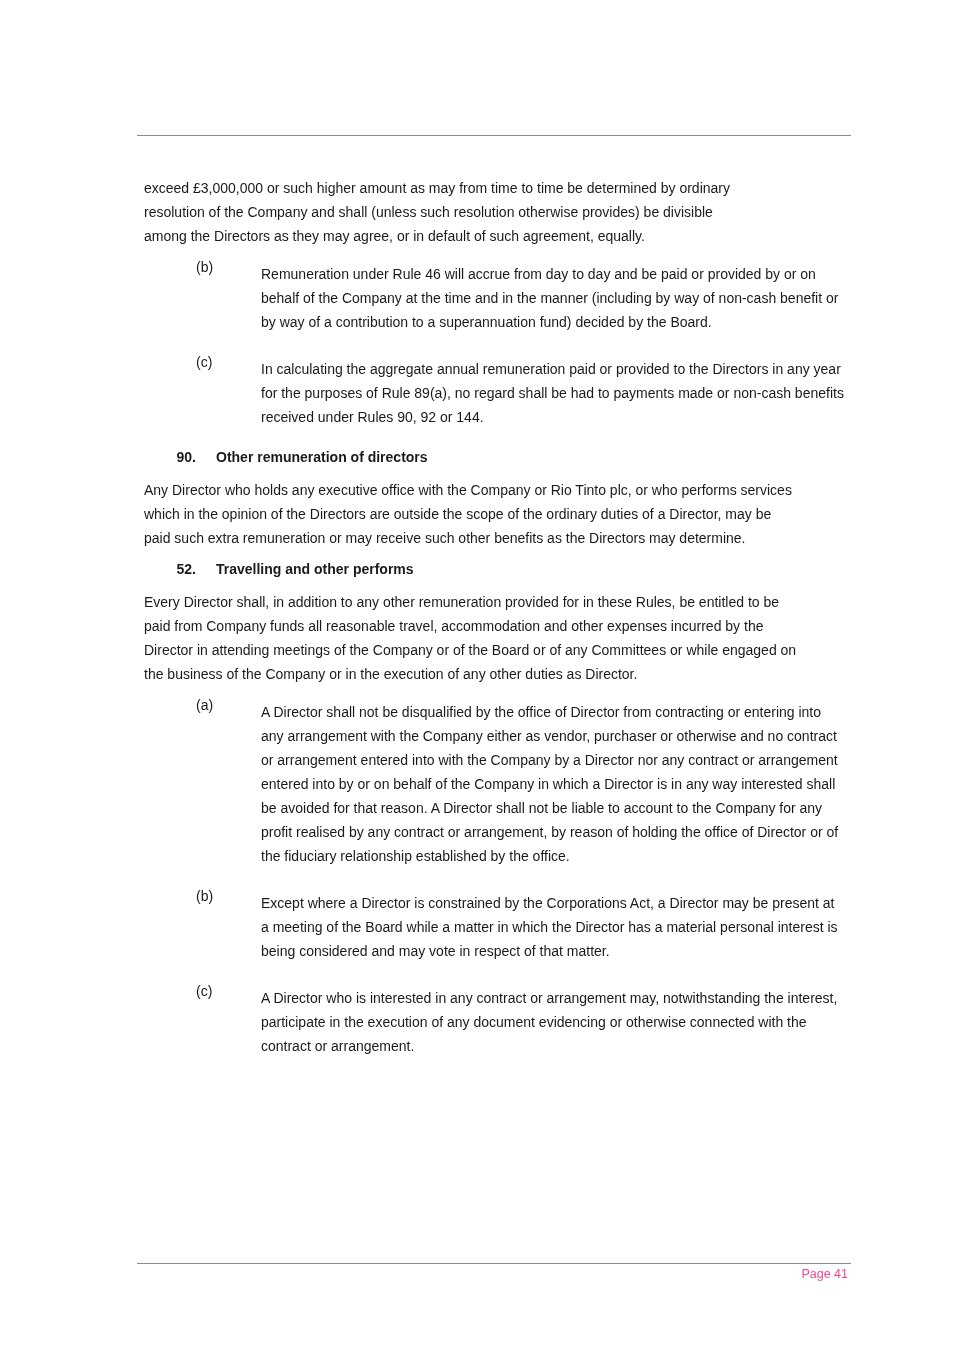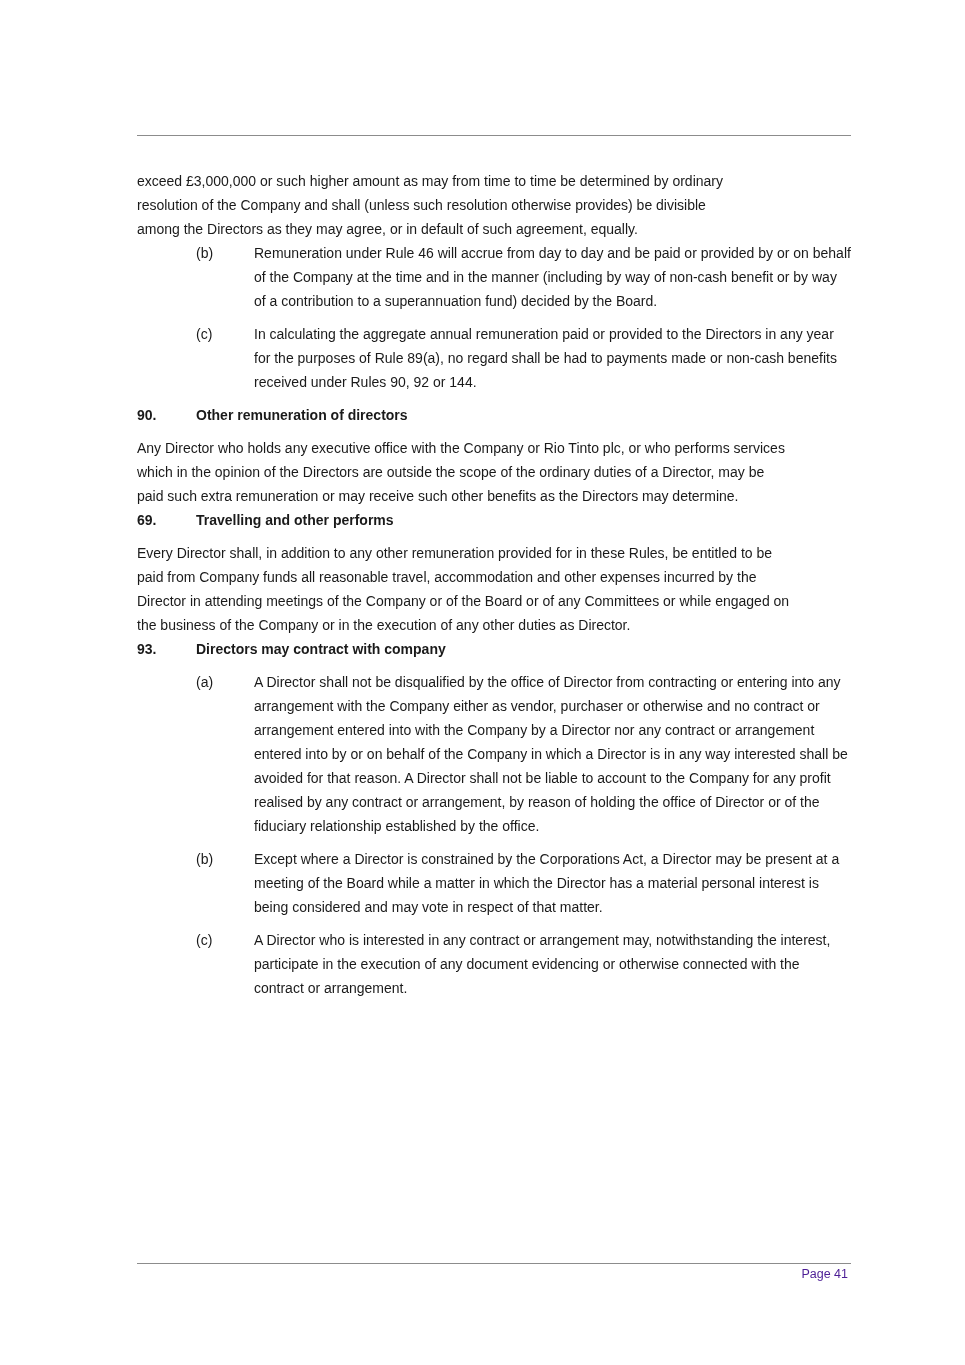--- a/index.html
+++ b/index.html
@@ -25,38 +25,38 @@
     border-top: 1px solid #8c8c8c;
   }
   .content {
     position: absolute;
     left: 137px;
     top: 169px;
     width: 714px;
     font-size: 14px;
     line-height: 24px;
   }
-  .content p { margin: 0; }
+  .content p { margin: 7px; }
   .block { margin-bottom: 9px; }
   .cont-par {
     margin-left: 117px;
     width: 597px;
   }
   .subitem {
     display: grid;
     grid-template-columns: 58px 597px;
     margin-left: 59px;
   }
   .sub-label { display: block; }
   .rule-head {
     display: grid;
     grid-template-columns: 59px 655px;
   }
-  .rule-num { font-weight: bold; }
-  .rule-title { font-weight: bold; }
+  .rule-num { font-weight: bold; text-align: right; }
+  .rule-title { font-weight: bold; margin-left: 20px; }
   .rule-plain { font-weight: normal; }
   .rule-body {
     margin-left: 59px;
     width: 655px;
   }
   .bottom-rule {
     position: absolute;
     left: 137px;
     top: 1263px;
     width: 714px;
@@ -64,21 +64,21 @@
     border-top: 1px solid #8c8c8c;
   }
   .page-number {
     position: absolute;
     left: 137px;
     top: 1266px;
     width: 711px;
     text-align: right;
     font-size: 12.5px;
     line-height: 17px;
-    color: #4c1d95;
+    color: #ec4899;
   }
 </style>
 </head>
 <body>
 
 <div class="page">
 
   <div class="top-rule"></div>
 
   <main class="content">
@@ -96,29 +96,25 @@
     </div>
 
     <div class="rule-head block">
       <span class="rule-num">90.</span>
       <span class="rule-title">Other remuneration of directors</span>
     </div>
     <p class="rule-body block">Any Director who holds any executive office with the Company or Rio Tinto plc, or who performs services which in the opinion of the Directors are outside the scope of the ordinary duties of a Director, may be paid such extra remuneration or may receive such other benefits as the Directors may determine.</p>
 
 
     <div class="rule-head block">
-      <span class="rule-num">69.</span>
+      <span class="rule-num">52.</span>
       <span class="rule-title">Travelling and other performs</span>
     </div>
     <p class="rule-body block">Every Director shall, in addition to any other remuneration provided for in these Rules, be entitled to be paid from Company funds all reasonable travel, accommodation and other expenses incurred by the Director in attending meetings of the Company or of the Board or of any Committees or while engaged on the business of the Company or in the execution of any other duties as Director.</p>
 
-    <div class="rule-head block">
-      <span class="rule-num">93.</span>
-      <span class="rule-title">Directors may contract with company</span>
-    </div>
 
     <div class="subitem block">
       <span class="sub-label">(a)</span>
       <p>A Director shall not be disqualified by the office of Director from contracting or entering into any arrangement with the Company either as vendor, purchaser or otherwise and no contract or arrangement entered into with the Company by a Director nor any contract or arrangement entered into by or on behalf of the Company in which a Director is in any way interested shall be avoided for that reason.  A Director shall not be liable to account to the Company for any profit realised by any contract or arrangement, by reason of holding the office of Director or of the fiduciary relationship established by the office.</p>
     </div>
 
     <div class="subitem block">
       <span class="sub-label">(b)</span>
       <p>Except where a Director is constrained by the Corporations Act, a Director may be present at a meeting of the Board while a matter in which the Director has a material personal interest is being considered and may vote in respect of that matter.</p>
     </div>

